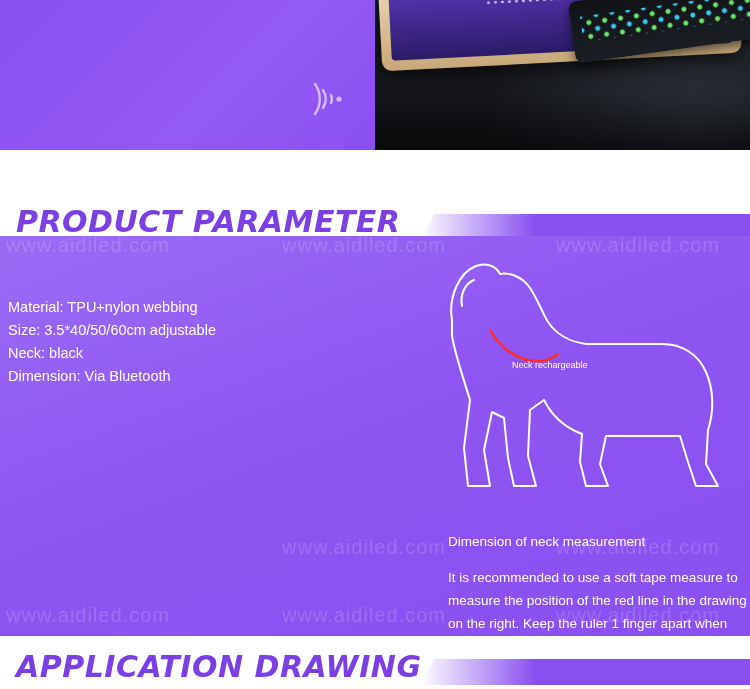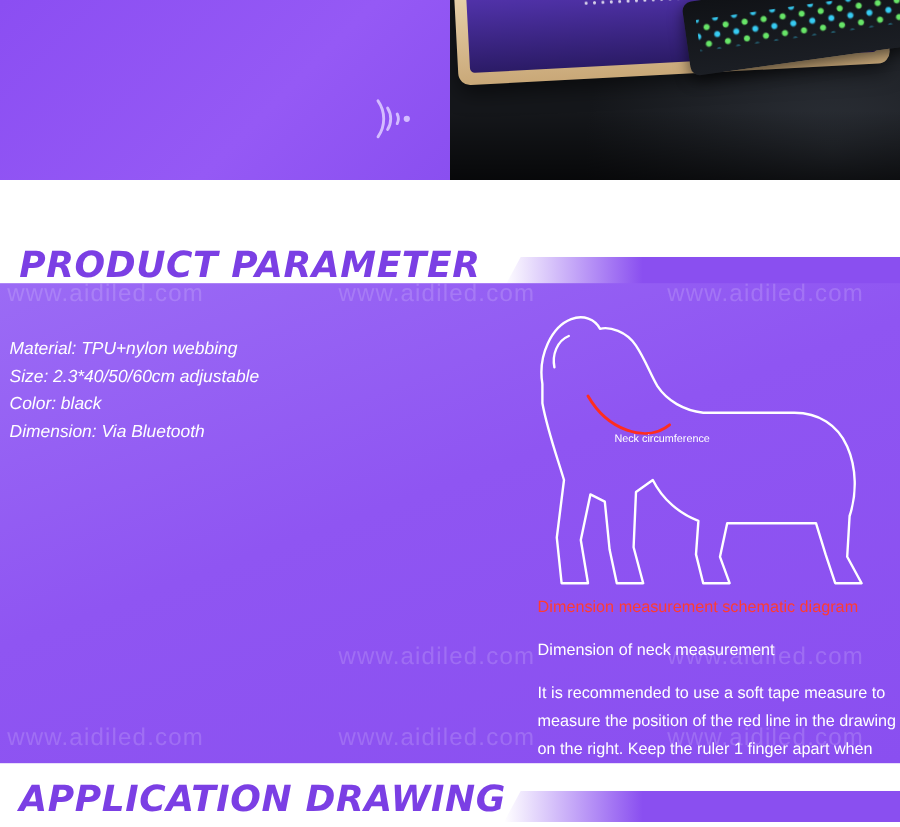--- a/index.html
+++ b/index.html
@@ -188,26 +188,25 @@
     position: absolute;
     color: rgba(255,255,255,.16);
     font-size: 20px;
     letter-spacing: 1px;
     white-space: nowrap;
     font-family: "Liberation Sans", sans-serif;
   }
   .param-text {
     position: absolute;
     left: 8px;
-    top: 44px;
+    top: 60px;
     width: 420px;
     color: #ffffff;
     font-size: 14.5px;
     line-height: 23px;
-    font-style: italic;
   }
   .param-text p { margin: 0; }
 
   
   .dog-area {
     position: absolute;
     left: 430px;
     top: 14px;
     width: 316px;
     height: 270px;
@@ -266,22 +265,22 @@
       <div class="wm" style="left:556px; top:-2px;">www.aidiled.com</div>
       <div class="wm" style="left:6px; top:368px;">www.aidiled.com</div>
       <div class="wm" style="left:282px; top:368px;">www.aidiled.com</div>
       <div class="wm" style="left:556px; top:368px;">www.aidiled.com</div>
       <div class="wm" style="left:282px; top:300px;">www.aidiled.com</div>
       <div class="wm" style="left:556px; top:300px;">www.aidiled.com</div>
     </div>
 
     <div class="param-text">
       <p>Material: TPU+nylon webbing</p>
-      <p>Size: 2.3*40/50/60cm adjustable</p>
-      <p>Color: black</p>
+      <p>Size: 3.5*40/50/60cm adjustable</p>
+      <p>Neck: black</p>
       <p>Dimension: Via Bluetooth</p>
     </div>
 
     <div class="dog-area">
       <svg viewBox="0 0 316 270" width="316" height="270">
         <g fill="none" stroke="#ffffff" stroke-width="2" stroke-linecap="round" stroke-linejoin="round">
           <path d="M22 70
                    C 18 46, 30 22, 46 16
                    C 56 12, 66 16, 70 24
                    C 78 22, 92 26, 100 38
@@ -312,24 +311,23 @@
                    L 54 200
                    L 60 236
                    L 38 236
                    L 34 198
                    L 40 150
                    C 34 130, 26 108, 22 86 Z"></path>
           <path d="M44 30 C 34 34, 30 46, 32 56"></path>
         </g>
         <path d="M60 80 C 76 108, 108 120, 128 104" fill="none" stroke="#ff2d20" stroke-width="2.4" stroke-linecap="round"></path>
       </svg>
-      <div class="neck-label">Neck circumference</div>
-    </div>
-
-    <div style="position:absolute; left:448px; top:262px; font-size:13.5px; color:#ff3b30; white-space:nowrap;">Dimension measurement schematic diagram</div>
+      <div class="neck-label">Neck rechargeable</div>
+    </div>
+
 
     <div style="position:absolute; left:448px; top:280px; width:300px; color:#ffffff; font-size:13.5px; line-height:23px;">
       <p>Dimension of neck measurement</p>
       <p>It is recommended to use a soft tape measure to measure the position of the red line in the drawing on the right. Keep the ruler 1 finger apart when measuring the neck circumference</p>
     </div>
   </div>
 
   <div class="title-band" id="title-application">
     <div class="stripe"></div>
     <div class="title-text">APPLICATION DRAWING</div>

